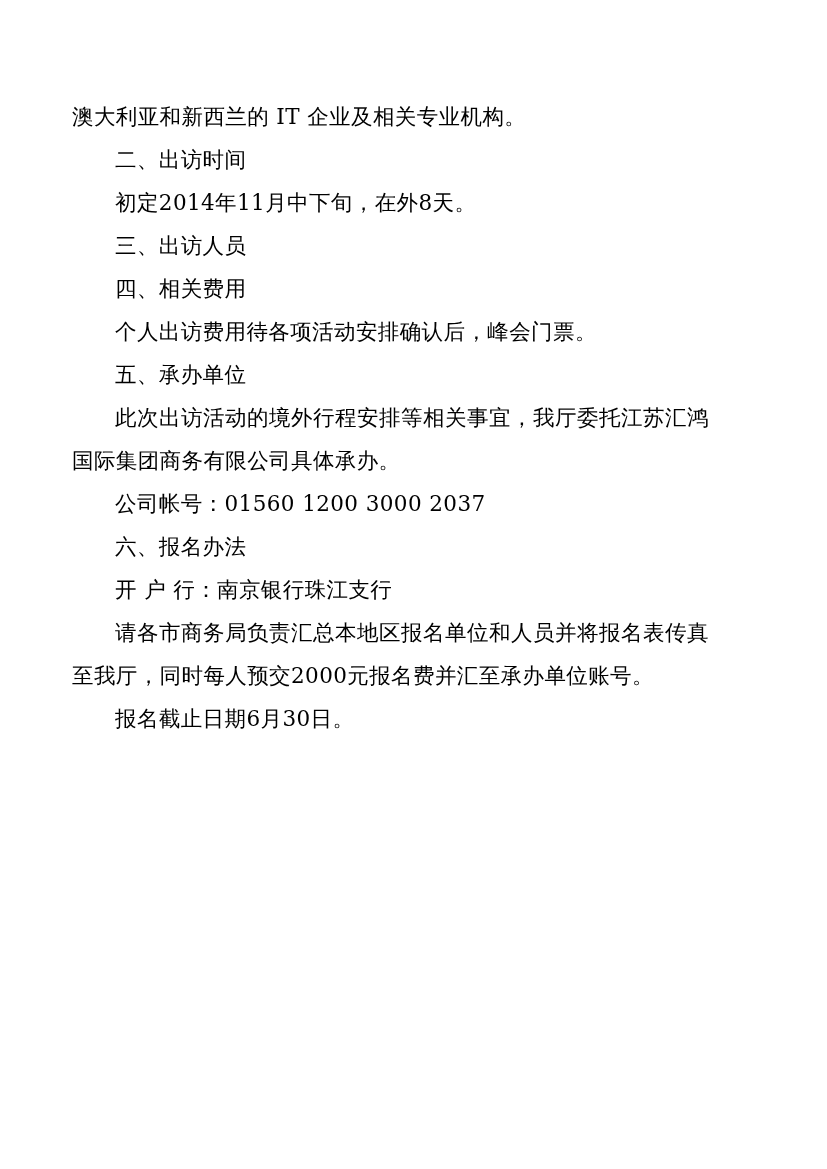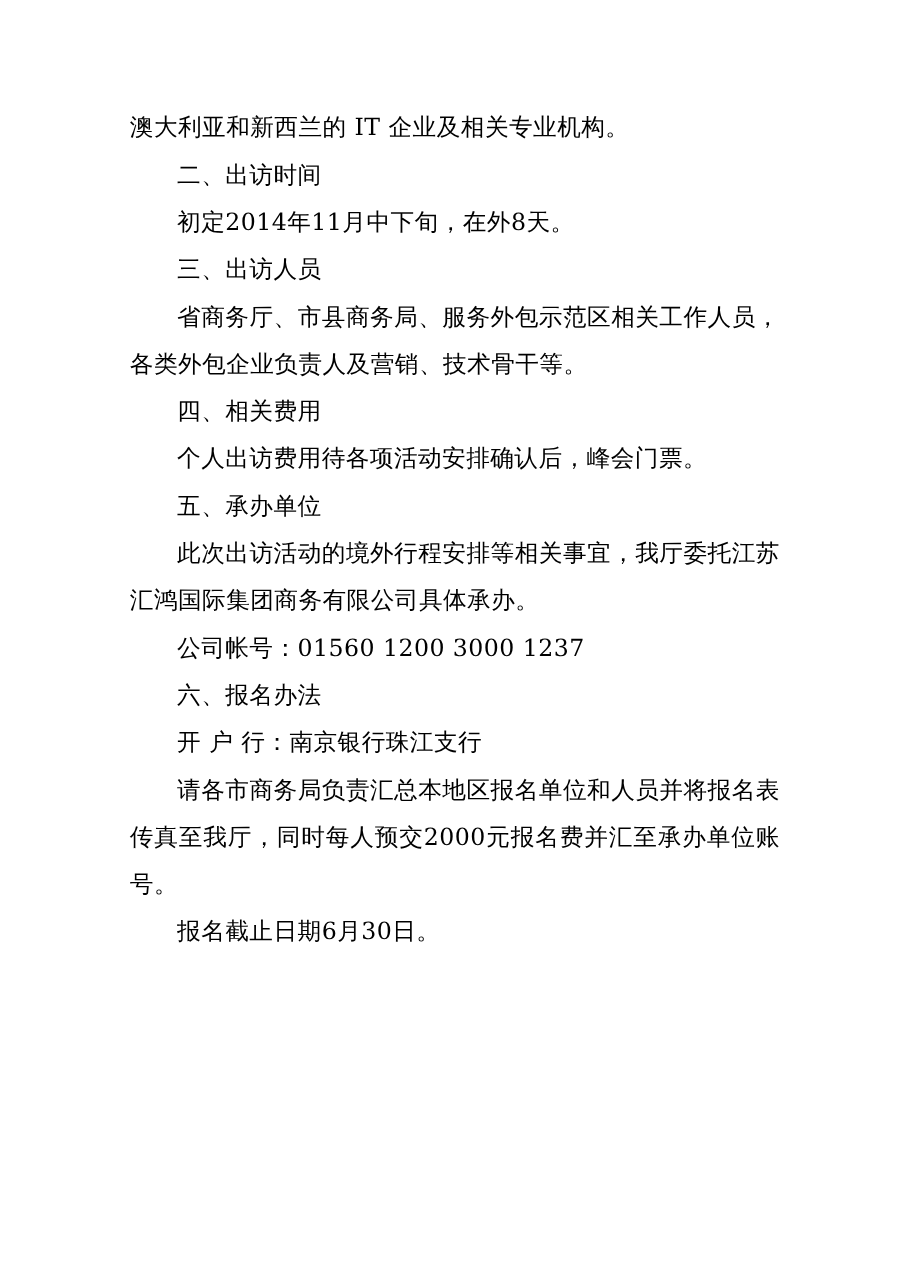--- a/index.html
+++ b/index.html
@@ -11,21 +11,21 @@
     height: 1169px;
     background: #ffffff;
     font-family: "DejaVu Serif", "Liberation Serif", serif;
     color: #000000;
   }
   .page {
     position: relative;
     width: 827px;
     height: 1169px;
     box-sizing: border-box;
-    padding: 95px 118px 60px 118px;
+    padding: 95px 118px 60px 72px;
     background: #ffffff;
   }
   .doc-body {
     font-size: 21.5px;
     line-height: 43px;
     letter-spacing: 0.4px;
     text-align: justify;
     text-justify: inter-ideograph;
   }
   .para {
@@ -39,24 +39,23 @@
 </style>
 </head>
 <body>
 
 <div class="page">
   <div class="doc-body">
     <p class="para">澳大利亚和新西兰的 IT 企业及相关专业机构。</p>
     <p class="para indent">二、出访时间</p>
     <p class="para indent">初定2014年11月中下旬，在外8天。</p>
     <p class="para indent">三、出访人员</p>
-    <p class="para indent">省商务厅、市县商务局、服务外包示范区相关工作人员，各类外包企业负责人及营销、技术骨干等。</p>
     <p class="para indent">四、相关费用</p>
     <p class="para indent">个人出访费用待各项活动安排确认后，峰会门票。</p>
     <p class="para indent">五、承办单位</p>
     <p class="para indent">此次出访活动的境外行程安排等相关事宜，我厅委托江苏汇鸿国际集团商务有限公司具体承办。</p>
-    <p class="para indent">公司帐号：01560 1200 3000 1237</p>
+    <p class="para indent">公司帐号：01560 1200 3000 2037</p>
     <p class="para indent">六、报名办法</p>
     <p class="para indent">开 户 行：南京银行珠江支行</p>
     <p class="para indent">请各市商务局负责汇总本地区报名单位和人员并将报名表传真至我厅，同时每人预交2000元报名费并汇至承办单位账号。</p>
     <p class="para indent">报名截止日期6月30日。</p>
   </div>
 </div>
 
 </body></html>

